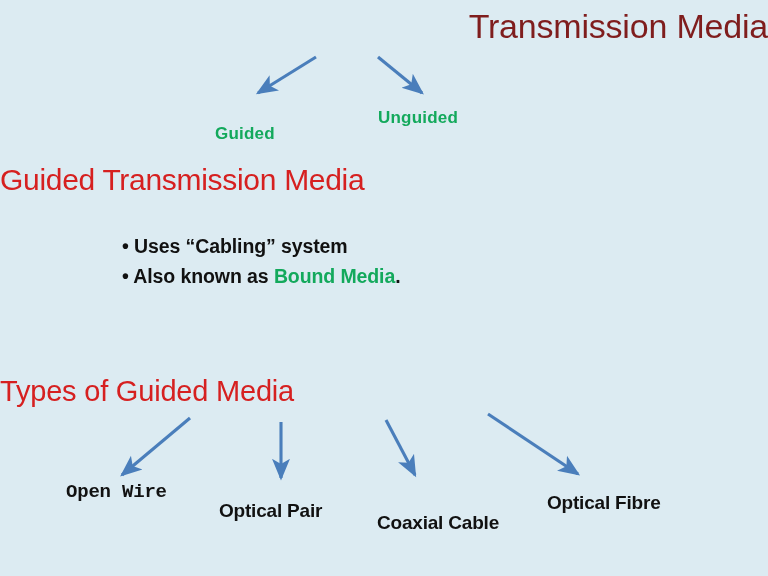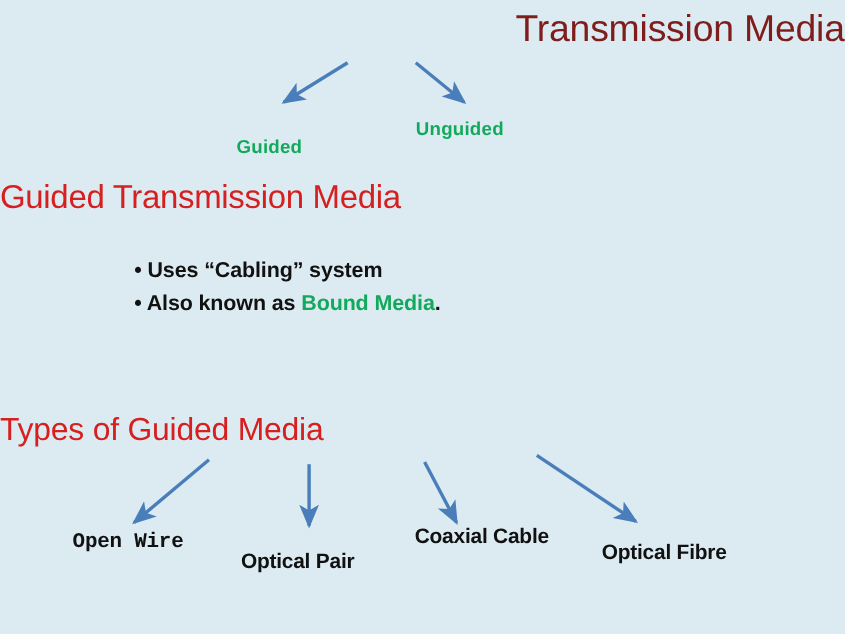--- a/index.html
+++ b/index.html
@@ -77,21 +77,21 @@
 
   .leaf-label {
     font-size: 19px;
     font-weight: bold;
     color: #111111;
     white-space: nowrap;
     letter-spacing: -0.2px;
   }
   .leaf-open    { left: 66px;  top: 481px; font-family: Liberation Mono, monospace; }
   .leaf-twisted { left: 219px; top: 500px; }
-  .leaf-coax    { left: 377px; top: 478px; }
+  .leaf-coax    { left: 377px; top: 512px; }
   .leaf-optical { left: 547px; top: 492px; }
 
   svg.arrows {
     left: 0;
     top: 0;
     width: 768px;
     height: 576px;
     pointer-events: none;
   }
 </style>

